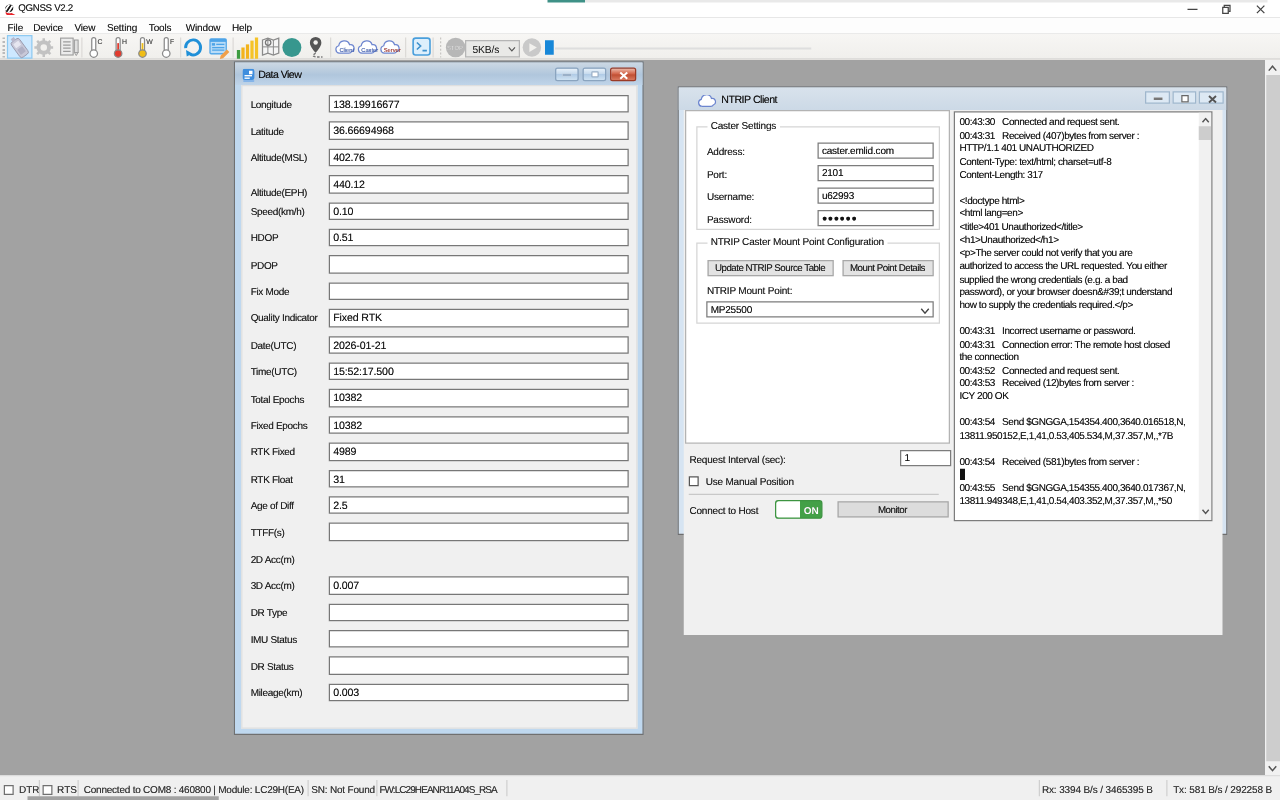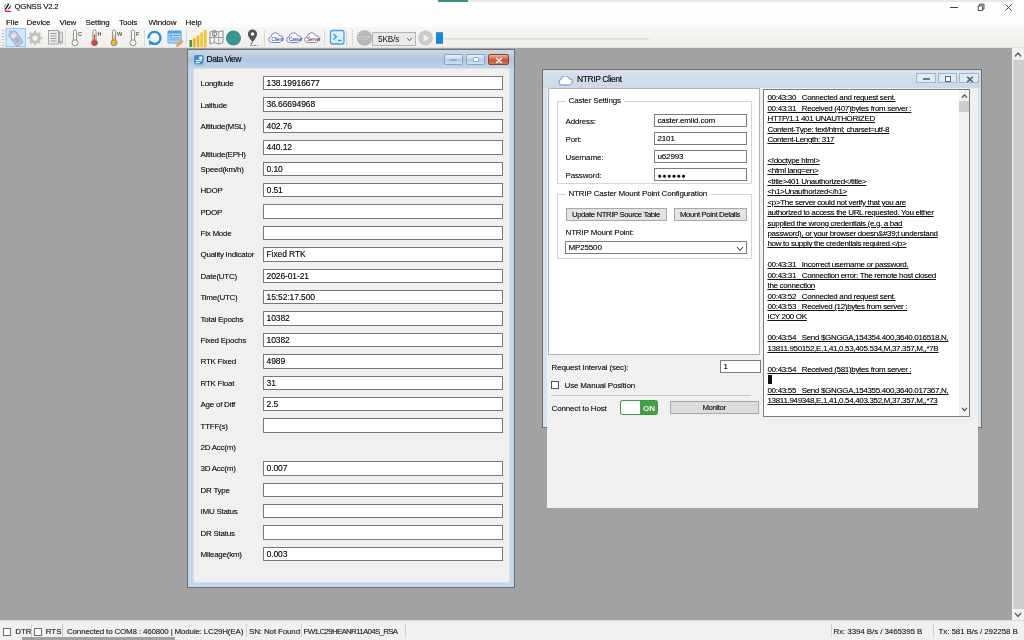--- a/index.html
+++ b/index.html
@@ -18,21 +18,21 @@
 .stext { position:absolute; font-size:8px; color:#333; }
 
 .win { position:absolute; border:1.5px solid #707070; }
 .fldlab { position:absolute; font-size:8px; letter-spacing:-0.25px; color:#1c1c1c; }
 .fldbox { position:absolute; background:#fff; border:1px solid #777; font-size:8.5px; letter-spacing:-0.1px; color:#111; padding-left:3px; line-height:13px; }
 .grp { border:1px solid #d5d5d5; }
 .grplab { position:absolute; top:-5.5px; background:#fff; padding:0 3px; font-size:8px; letter-spacing:-0.15px; color:#1c1c1c; }
 .ntlab { position:absolute; font-size:8px; letter-spacing:-0.15px; color:#1c1c1c; }
 .ntbox { position:absolute; background:#fff; border:1px solid #7c7c7c; font-size:8px; letter-spacing:-0.15px; color:#111; padding-left:3px; line-height:12px; }
 .ntbtn { position:absolute; background:#e3e3e3; border:1px solid #a8a8a8; font-size:7.8px; letter-spacing:-0.4px; color:#1c1c1c; text-align:center; line-height:12px; overflow:hidden; white-space:nowrap; }
-.lgl { height:10.45px;text-decoration:underline; }
+.lgl { height:10.45px; }
 </style>
 </head>
 <body>
 
 <div class="abs" style="left:438px;top:0;width:30px;height:2px;background:#3f9187;z-index:9"></div>
 <div class="abs" style="left:468px;top:0;width:546px;height:1.5px;background:#e9e9e9;z-index:9"></div>
 
 <div id="titlebar" class="abs">
   <svg class="abs" style="left:2.5px;top:3px" width="10" height="9" viewBox="0 0 10 9">
     <path d="M1.2 5.5 Q0.6 2.6 2.8 1.2 Q5.2 -0.1 6.8 1.2 Q8.2 2.4 7.4 4.6 Q6.6 6.6 4.2 6.8 Q1.8 6.9 1.2 5.5 Z" fill="#1a1a1a"></path>
@@ -355,21 +355,21 @@
       <div class="lgl">00:43:52&nbsp;&nbsp; Connected and request sent.</div>
       <div class="lgl">00:43:53&nbsp;&nbsp; Received (12)bytes from server :</div>
       <div class="lgl">ICY 200 OK</div>
       <div class="lgl"></div>
       <div class="lgl">00:43:54&nbsp;&nbsp; Send $GNGGA,154354.400,3640.016518,N,</div>
       <div class="lgl">13811.950152,E,1,41,0.53,405.534,M,37.357,M,,*7B</div>
       <div class="lgl"></div>
       <div class="lgl">00:43:54&nbsp;&nbsp; Received (581)bytes from server :</div>
       <div class="lgl"><span style="display:inline-block;width:4.5px;height:8.5px;background:#111;vertical-align:-1px"></span></div>
       <div class="lgl">00:43:55&nbsp;&nbsp; Send $GNGGA,154355.400,3640.017367,N,</div>
-      <div class="lgl">13811.949348,E,1,41,0.54,403.352,M,37.357,M,,*73</div>
+      <div class="lgl">13811.949348,E,1,41,0.54,403.352,M,37.357,M,,*50</div>
       </div>
       <div class="abs" style="left:195.5px;top:0;width:10px;height:326px;background:#f1f1f1">
         <svg class="abs" style="left:1.5px;top:4px" width="7" height="5" viewBox="0 0 8 6">
             <path d="M1 4.5 L4 1 L7 4.5" fill="none" stroke="#555" stroke-width="1.4"></path>
           </svg>
         <div class="abs" style="left:0;top:11px;width:10px;height:11.5px;background:#cdcdcd"></div>
         <svg class="abs" style="left:1.5px;top:317px" width="7" height="5" viewBox="0 0 8 6">
             <path d="M1 1 L4 4.5 L7 1" fill="none" stroke="#555" stroke-width="1.4"></path>
           </svg>
       </div>

